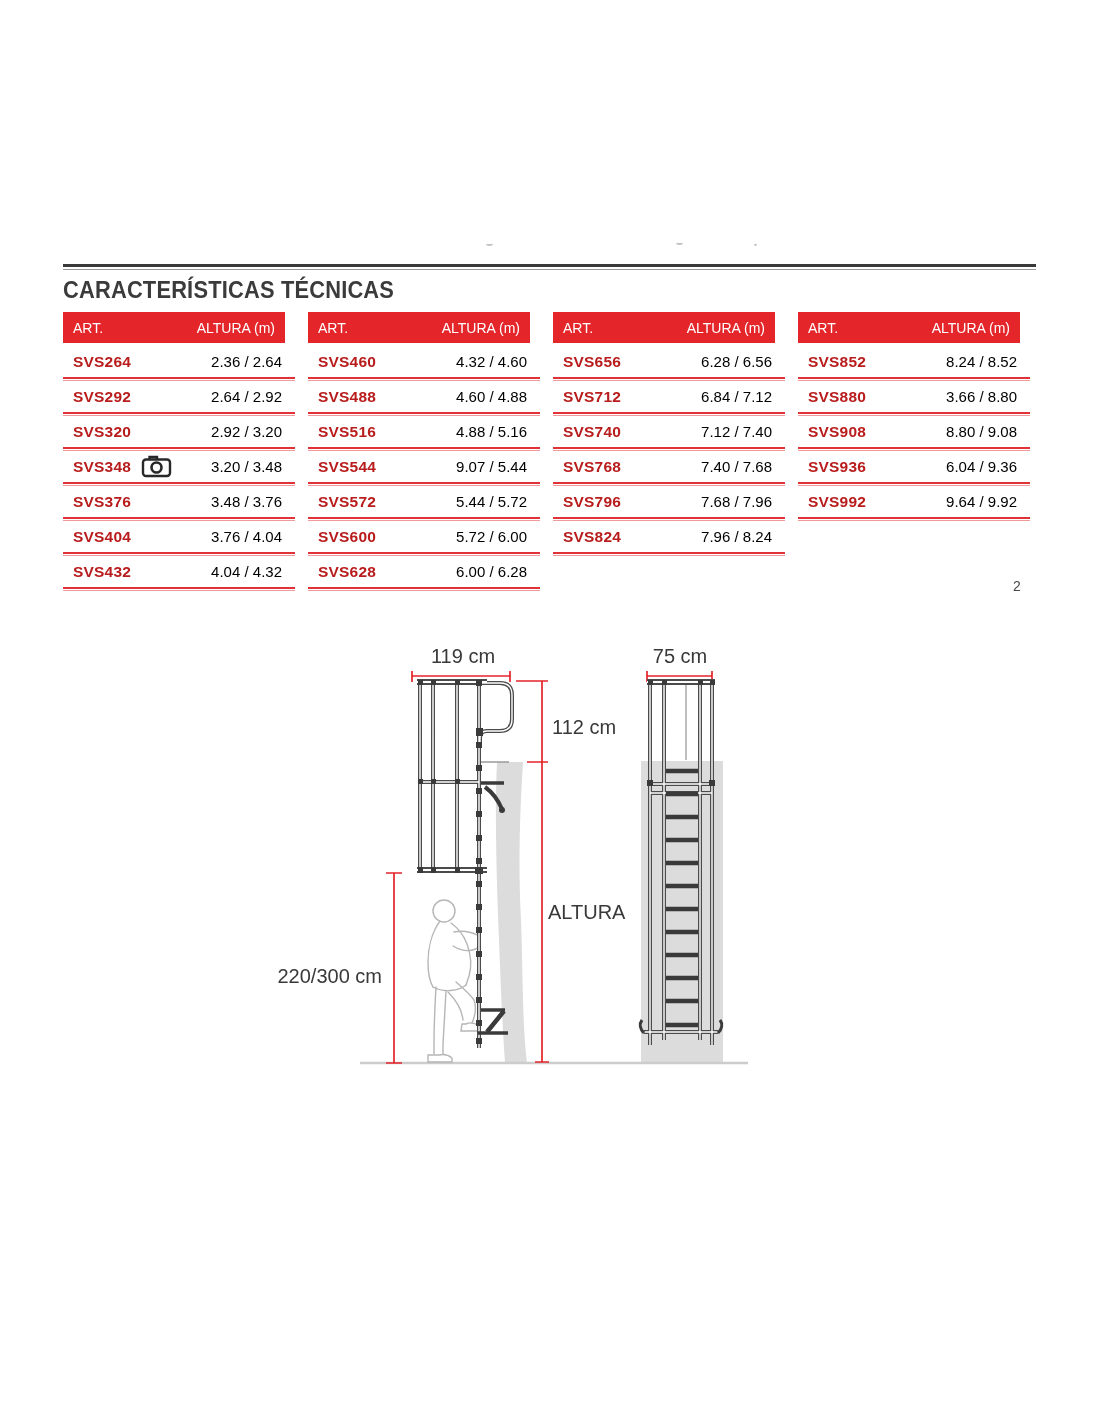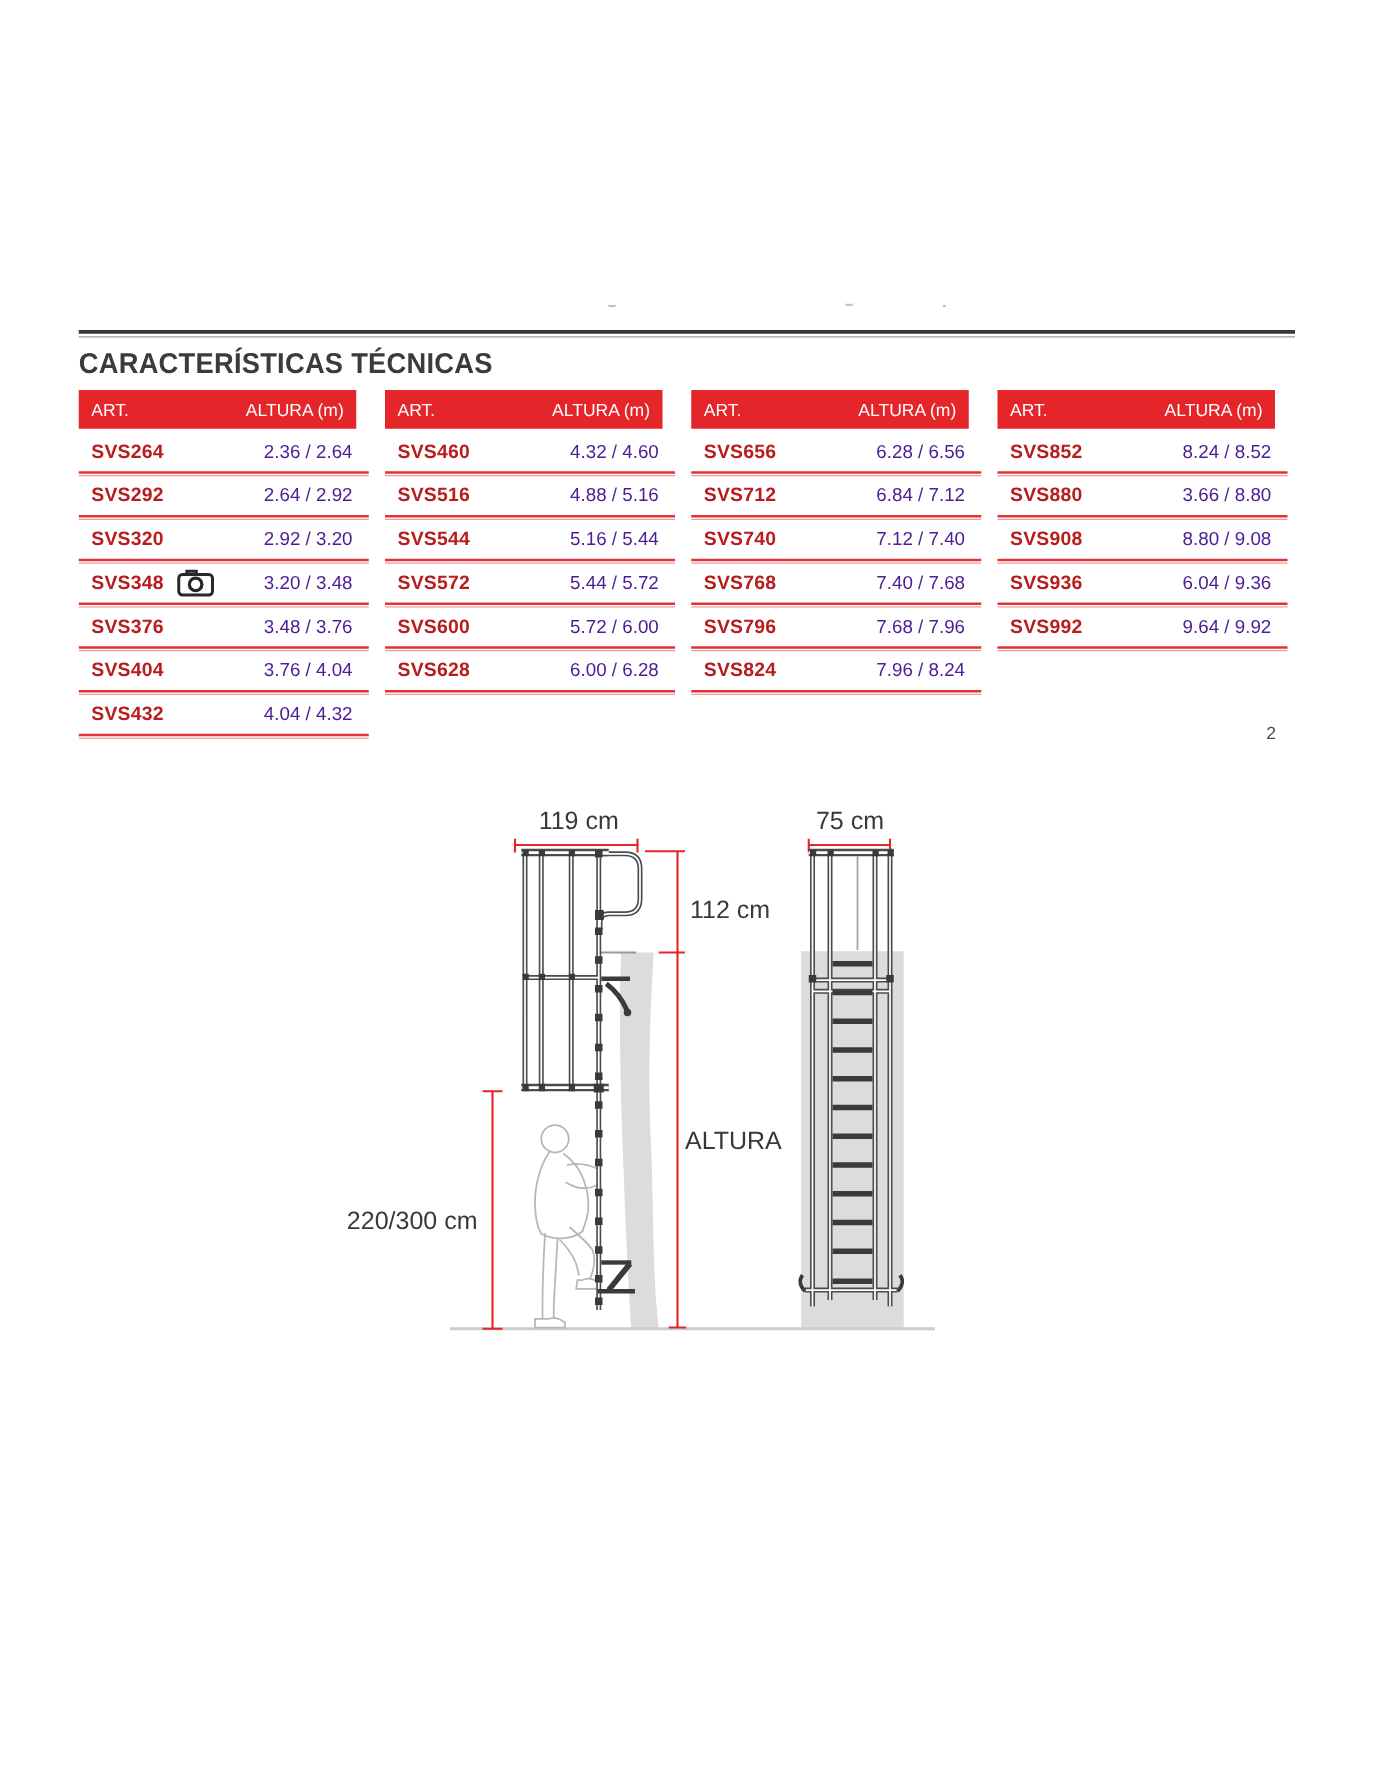--- a/index.html
+++ b/index.html
@@ -35,21 +35,21 @@
   .t-row{
     position:relative;height:35px;display:flex;align-items:center;
     justify-content:space-between;padding:0 13px 4px 10px;box-sizing:border-box;
   }
   .t-row::after{
     content:"";position:absolute;left:0;right:0;bottom:0;height:4px;
     border-top:2px solid #e13238;border-bottom:1.5px solid #f19a9c;box-sizing:border-box;
   }
   .art-cell{display:flex;align-items:center;gap:10px;}
   .art{font-weight:bold;color:#b91c1c;font-size:15.5px;letter-spacing:0.2px;}
-  .val{color:#4c1d95;font-size:15px;}
+  .val{color:#000000;font-size:15px;}
   .cam{display:inline-flex;align-items:center;}
 
   .corner-num{position:absolute;left:1013px;top:578px;font-size:14px;color:#4a4a4a;}
 
   
   .diagram{position:absolute;left:260px;top:630px;width:520px;height:470px;}
   .dim-text{fill:#3a3939;font-size:20px;font-family:"Liberation Sans",sans-serif;}
 </style>
 </head>
 <body>
@@ -125,29 +125,35 @@
           <span>ALTURA (m)</span>
         </div>
         <div class="t-row">
           <span class="art-cell">
             <span class="art">SVS460</span>
           </span>
           <span class="val">4.32 / 4.60</span>
         </div>
         <div class="t-row">
           <span class="art-cell">
+            <span class="art">SVS488</span>
+          </span>
+          <span class="val">4.60 / 4.88</span>
+        </div>
+        <div class="t-row">
+          <span class="art-cell">
             <span class="art">SVS516</span>
           </span>
           <span class="val">4.88 / 5.16</span>
         </div>
         <div class="t-row">
           <span class="art-cell">
             <span class="art">SVS544</span>
           </span>
-          <span class="val">5.16 / 5.44</span>
+          <span class="val">9.07 / 5.44</span>
         </div>
         <div class="t-row">
           <span class="art-cell">
             <span class="art">SVS572</span>
           </span>
           <span class="val">5.44 / 5.72</span>
         </div>
         <div class="t-row">
           <span class="art-cell">
             <span class="art">SVS600</span>

